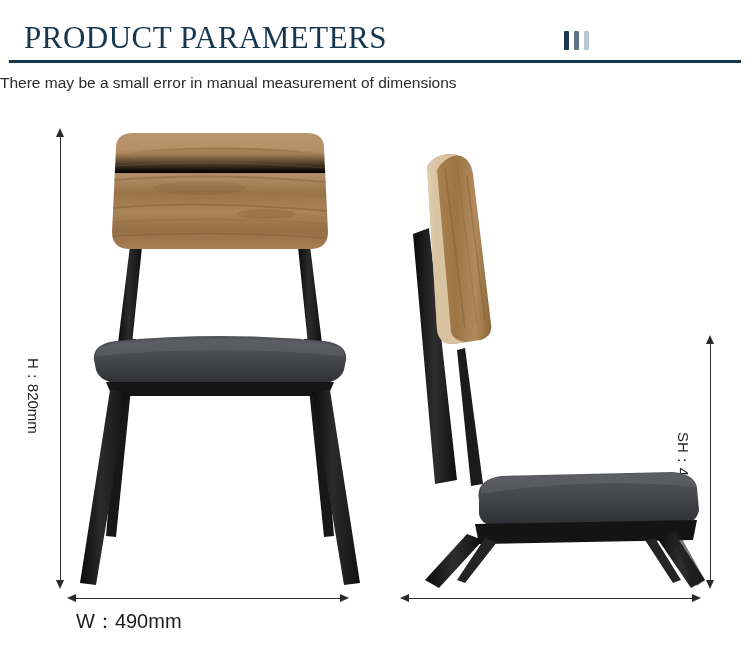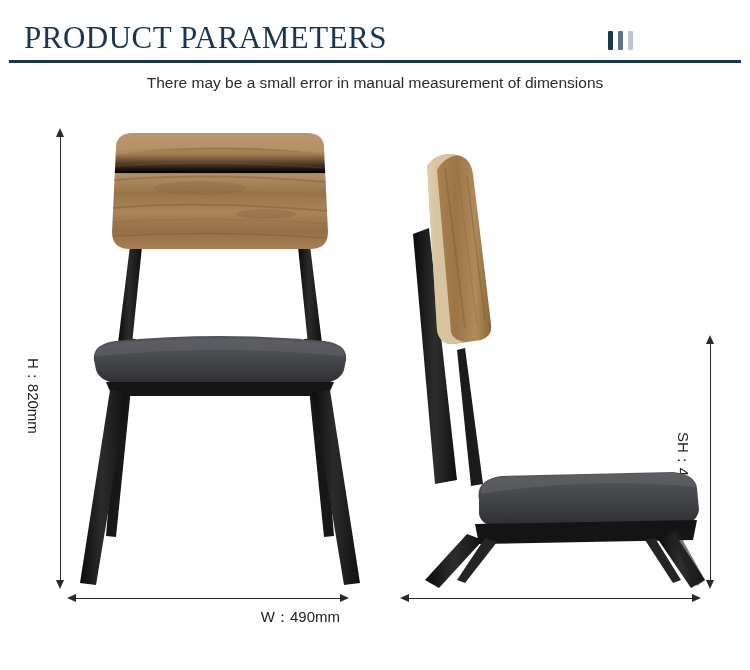--- a/index.html
+++ b/index.html
@@ -13,21 +13,21 @@
     position: relative;
     overflow: hidden;
     font-family: "Liberation Sans", sans-serif;
     color: #1d1d1d;
   }
 
   
   #header {
     position: absolute;
     left: 0; top: 0;
-    width: 616px; height: 62px; padding-left: 44px;
+    width: 616px; height: 62px;
   }
   #page-title {
     position: absolute;
     left: 24px;
     top: 20px;
     font-family: "Liberation Serif", serif;
     font-size: 31px;
     letter-spacing: 0.5px;
     color: #17374f;
     white-space: nowrap;
@@ -47,21 +47,20 @@
     top: 60px;
     width: 732px;
     height: 3px;
     background: #17374f;
   }
   #subtitle {
     position: absolute;
     left: 0;
     top: 74px;
     width: 750px;
-    text-align: center;
     font-size: 15.5px;
     color: #2b2b2b;
   }
 
   
   #stage {
     position: absolute;
     left: 0; top: 110px;
     width: 750px; height: 560px;
   }
@@ -96,24 +95,24 @@
     border-bottom: 4px solid transparent;
     border-right: 9px solid #2a2a2a;
   }
   .arrow-right {
     border-top: 4px solid transparent;
     border-bottom: 4px solid transparent;
     border-left: 9px solid #2a2a2a;
   }
   .dim-label-h {
     position: absolute;
-    font-size: 15px;
+    font-size: 20px;
     color: #1d1d1d;
     white-space: nowrap;
-    text-align: right;
+    text-align: left;
   }
   .dim-label-v {
     position: absolute;
     font-size: 15px;
     color: #1d1d1d;
     white-space: nowrap;
     transform-origin: left top;
     transform: rotate(90deg);
   }
 

